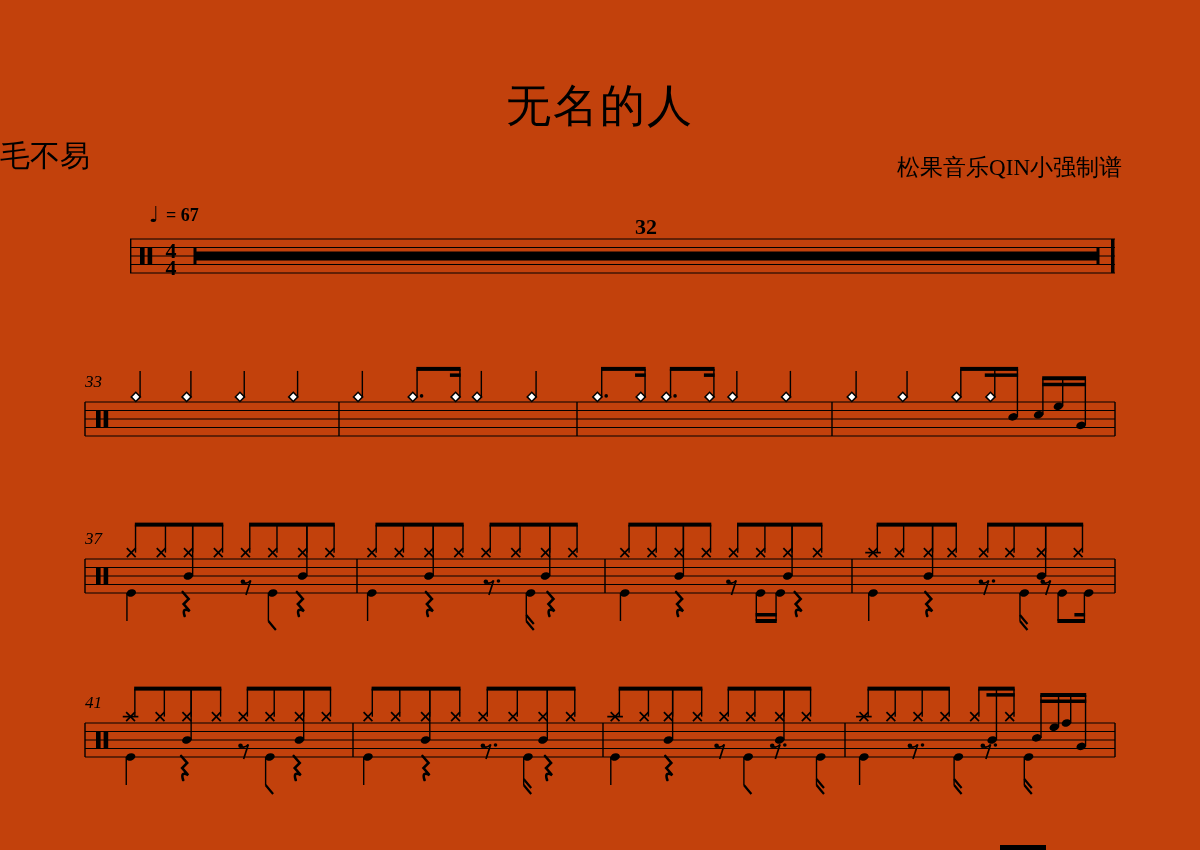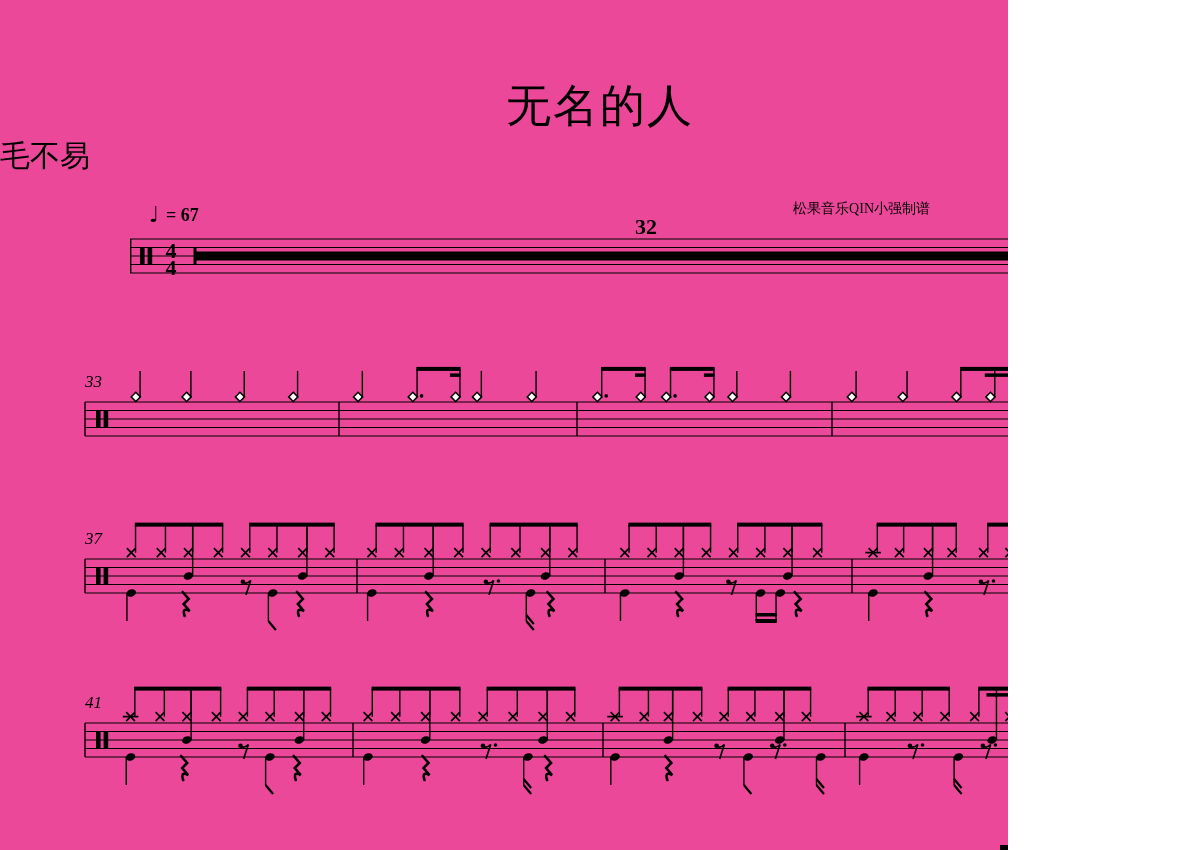--- a/index.html
+++ b/index.html
@@ -1,22 +1,22 @@
 <!DOCTYPE html>
 <html><head>
 <meta charset="utf-8">
 <style>
   html,body{margin:0;padding:0;background:#fff;}
-  .page{position:relative;width:1008px;height:850px;background:#ec4899;overflow:hidden;
+  .page{position:relative;width:1200px;height:850px;background:#c2410c;overflow:hidden;
         font-family:"Liberation Serif","DejaVu Serif",serif;color:#000;}
   .song-title{position:absolute;top:76px;left:0;width:1200px;text-align:center;
               font-size:45px;font-weight:400;letter-spacing:2px;}
   .song-artist{position:absolute;top:136px;left:0;width:1200px;text-align:left;
                font-size:30px;font-weight:400;}
-  .credit{position:absolute;top:152px;right:78px;font-size:14px;font-weight:400;margin-top:48px;}
+  .credit{position:absolute;top:152px;right:78px;font-size:23px;font-weight:400;}
   svg.score{position:absolute;top:0;left:0;}
   .beam-fragment{position:absolute;left:1000px;top:845px;width:46px;height:5px;background:#000;}
 </style>
 </head>
 <body>
 
 <div class="page">
   <div class="song-title">无名的人</div>
   <div class="song-artist">毛不易</div>
   <div class="credit">松果音乐QIN小强制谱</div>

